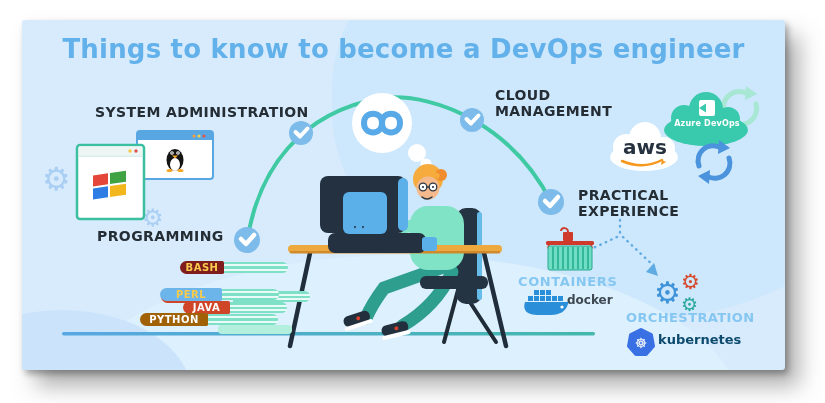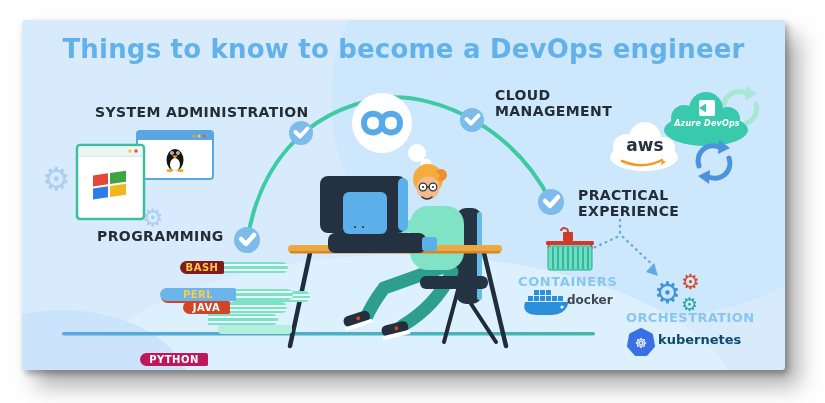--- a/index.html
+++ b/index.html
@@ -14,35 +14,35 @@
   .blob3{left:-90px;top:290px;width:260px;height:170px;border-radius:50%;background:#cbe4fb;}
   svg.deco{position:absolute;left:0;top:0;z-index:1;}
   .ov{position:absolute;z-index:2;white-space:nowrap;}
   #title{left:0;right:0;top:14px;text-align:center;font-size:26px;font-weight:700;
          color:#62b1ea;letter-spacing:.2px;}
   .heading{font-size:14px;font-weight:800;color:#242c34;letter-spacing:.4px;}
   #sysadmin{left:73px;top:84px;}
   #cloudmgmt{left:473px;top:67px;line-height:16px;}
   #programming{left:75px;top:208px;}
   #practical{left:556px;top:167px;line-height:16px;}
-  #awslabel{left:598px;top:115px;width:50px;text-align:center;font-size:17px;font-weight:700;color:#26323f;}
-  #azurelabel{left:645px;top:99px;width:80px;text-align:center;font-size:8px;font-weight:700;color:#ffffff;letter-spacing:.2px;font-style:italic;}
+  #awslabel{left:598px;top:115px;width:50px;text-align:center;font-size:20px;font-weight:700;color:#26323f;}
+  #azurelabel{left:645px;top:99px;width:80px;text-align:center;font-size:8px;font-weight:700;color:#ffffff;letter-spacing:.2px;}
   .lightlabel{font-size:13px;font-weight:800;color:#86c7f2;}
   #containerslabel{left:496px;top:254px;letter-spacing:.6px;}
   #dockerlabel{left:545px;top:273px;font-size:12px;font-weight:700;color:#3d4852;}
   #orchestrationlabel{left:604px;top:290px;letter-spacing:.4px;}
   #kuberneteslabel{left:636px;top:312px;font-size:13px;font-weight:800;color:#0c4a6e;}
   .book{position:absolute;z-index:2;height:13px;display:flex;}
   .book .spine{display:block;height:13px;line-height:13px;text-align:center;font-size:10px;
         font-weight:800;letter-spacing:.5px;border-radius:7px 2px 2px 7px;box-sizing:border-box;}
   .book .pages{display:block;height:11px;margin-top:1px;border-radius:0 7px 7px 0;
         background:repeating-linear-gradient(180deg,#7fe0c8 0 2.5px,#e9fbf6 2.5px 4.5px);}
   .b0{left:158px;top:241px;} .b0 .spine{width:44px;} .b0 .pages{width:64px;}
   .b1{left:139px;top:270px;gap:23px;} .b1 .spine{width:49px;} .b1 .pages{width:77px;}
-  .b2{left:138px;top:268px;} .b2 .spine{width:76px;} .b2 .pages{width:57px;}
+  .b2{left:138px;top:268px;} .b2 .spine{width:62px;} .b2 .pages{width:57px;}
   .b3{left:161px;top:281px;} .b3 .spine{width:47px;} .b3 .pages{width:57px;}
   .b4{left:118px;top:293px;} .b4 .spine{width:68px;} .b4 .pages{width:70px;}
   .book-base{position:absolute;z-index:2;left:196px;top:305px;width:74px;height:9px;
         border-radius:4px;background:#b2efdc;}
 </style>
 </head>
 <body>
 
 <div class="stage">
   <div class="panel">
@@ -284,18 +284,18 @@
     </div>
     <div class="book b2">
       <span class="spine" style="background: rgb(108, 181, 234); color: rgb(248, 203, 76);">PERL</span>
       <span class="pages"></span>
     </div>
     <div class="book b3">
       <span class="spine" style="background: rgb(207, 69, 39); color: rgb(255, 255, 255);">JAVA</span>
       <span class="pages"></span>
     </div>
     <div class="book b4">
-      <span class="spine" style="background: #be185d; color: rgb(255, 255, 255); margin-top: 40px;">PYTHON</span>
+      <span class="spine" style="background: #a16207; color: rgb(255, 255, 255);">PYTHON</span>
       <span class="pages"></span>
     </div>
     <div class="book-base"></div>
   </div>
 </div>
 
 </body></html>

